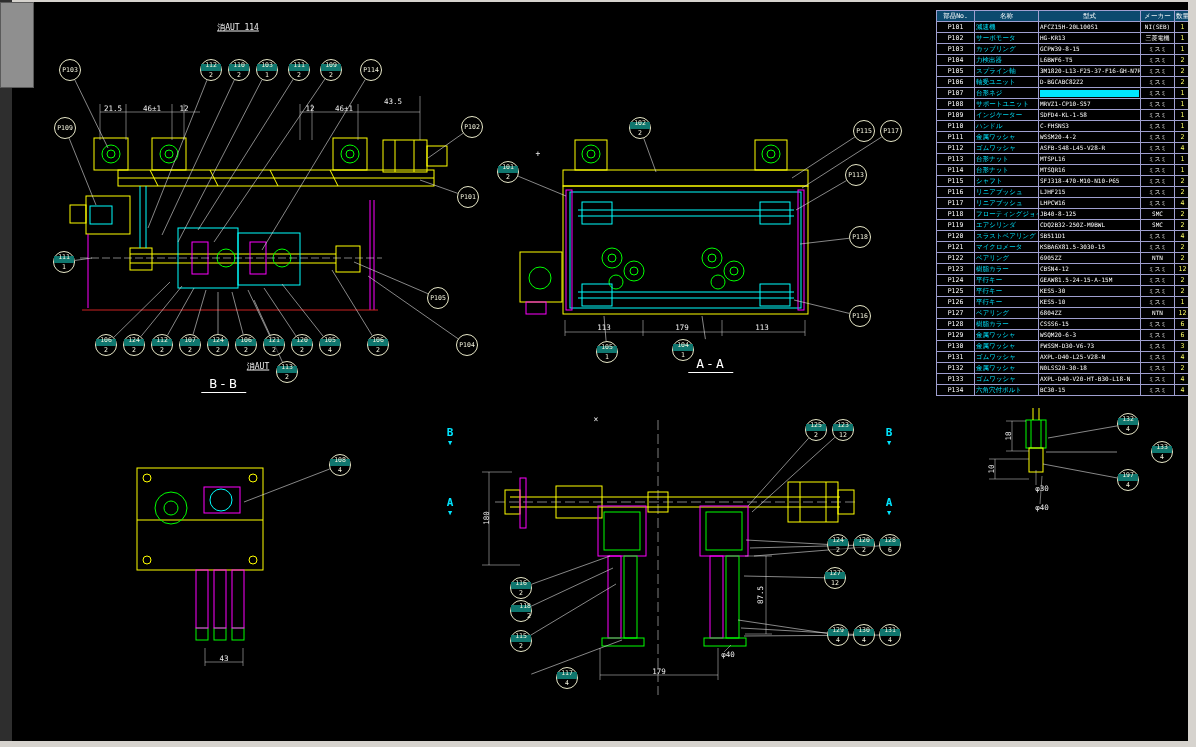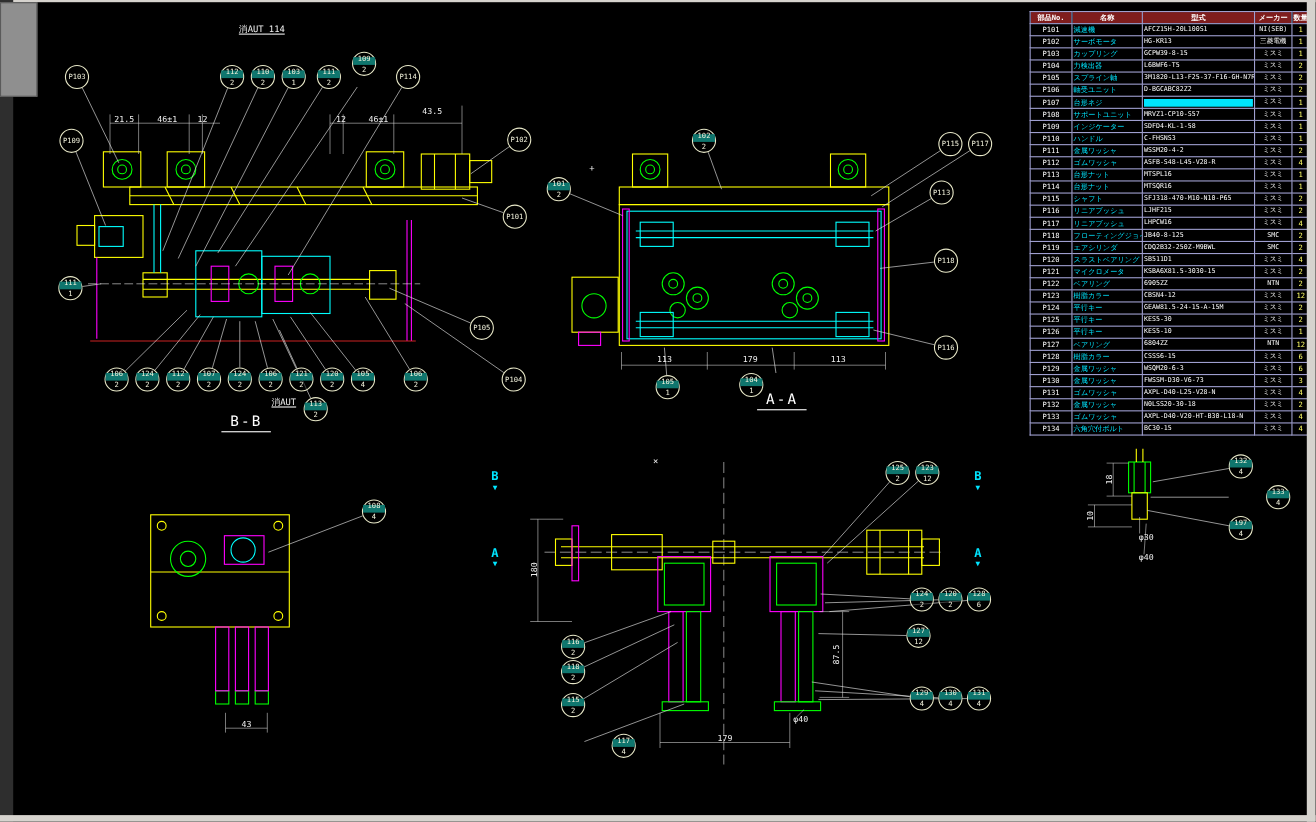--- a/index.html
+++ b/index.html
@@ -21,21 +21,21 @@
   .dim{position:absolute;color:#efefef;font-size:7.5px;transform:translate(-50%,-50%);white-space:nowrap;}
   .dim.v{transform:translate(-50%,-50%) rotate(-90deg);}
   .note{position:absolute;color:#efefef;font-size:8px;transform:translate(-50%,-50%);white-space:nowrap;}
   .note.u{text-decoration:underline;}
   .vtitle{position:absolute;color:#fff;font-size:13px;letter-spacing:2px;border-bottom:1px solid #fff;
     padding:0 8px 1px;transform:translate(-50%,0);}
   .secmark{position:absolute;color:#00e5ff;font-size:11px;font-weight:bold;text-align:center;
     transform:translate(-50%,-50%);line-height:10px;}
   .secmark .ar{display:block;font-size:7px;}
   #bom{position:absolute;left:936px;top:10px;width:254px;border-collapse:collapse;table-layout:fixed;background:#000;}
-  #bom th{background:#7f1d1d;color:#fff;font-weight:bold;}
+  #bom th{background:#0c4a6e;color:#fff;font-weight:normal;}
   #bom th,#bom td{border:0.5px solid #9f9fd0;font-size:6.5px;line-height:10px;height:10.5px;
     padding:0 1px;overflow:hidden;white-space:nowrap;text-align:center;}
   #bom td.col-no{color:#fff;}
   #bom td.col-name{color:#00e5ff;text-align:left;}
   #bom td.col-model{color:#fff;font-size:6px;text-align:left;}
   #bom td.col-maker{color:#fff;font-size:6px;}
   #bom td.col-qty{color:#ffff66;}
   .cyanbar{background:#00e5ff;height:7px;width:100%;}
 </style>
 </head>
@@ -316,21 +316,21 @@
         <span class="q">2</span>
       </div>
       <div class="balloon two" style="left: 256px; top: 59px;">
         <span class="t">103</span>
         <span class="q">1</span>
       </div>
       <div class="balloon two" style="left: 288px; top: 59px;">
         <span class="t">111</span>
         <span class="q">2</span>
       </div>
-      <div class="balloon two" style="left: 320px; top: 47px;">
+      <div class="balloon two" style="left: 320px; top: 59px;">
         <span class="t">109</span>
         <span class="q">2</span>
       </div>
       <div class="balloon" style="left: 360px; top: 59px;">P114</div>
       <div class="balloon" style="left: 461px; top: 116px;">P102</div>
       <div class="balloon" style="left: 457px; top: 186px;">P101</div>
       <div class="balloon" style="left: 427px; top: 287px;">P105</div>
       <div class="balloon" style="left: 456px; top: 334px;">P104</div>
       <div class="balloon two" style="left: 95px; top: 334px;">
         <span class="t">106</span>
@@ -430,21 +430,21 @@
         <span class="q">4</span>
       </div>
       <div class="balloon two" style="left: 879px; top: 624px;">
         <span class="t">131</span>
         <span class="q">4</span>
       </div>
       <div class="balloon two" style="left: 510px; top: 577px;">
         <span class="t">116</span>
         <span class="q">2</span>
       </div>
-      <div class="balloon two" style="left: 510px; top: 600px;">
+      <div class="balloon two" style="left: 510px; top: 600px; text-align: right;">
         <span class="t">118</span>
         <span class="q">2</span>
       </div>
       <div class="balloon two" style="left: 510px; top: 630px;">
         <span class="t">115</span>
         <span class="q">2</span>
       </div>
       <div class="balloon two" style="left: 510px; top: 667px; margin-left: 46px;">
         <span class="t">117</span>
         <span class="q">4</span>

